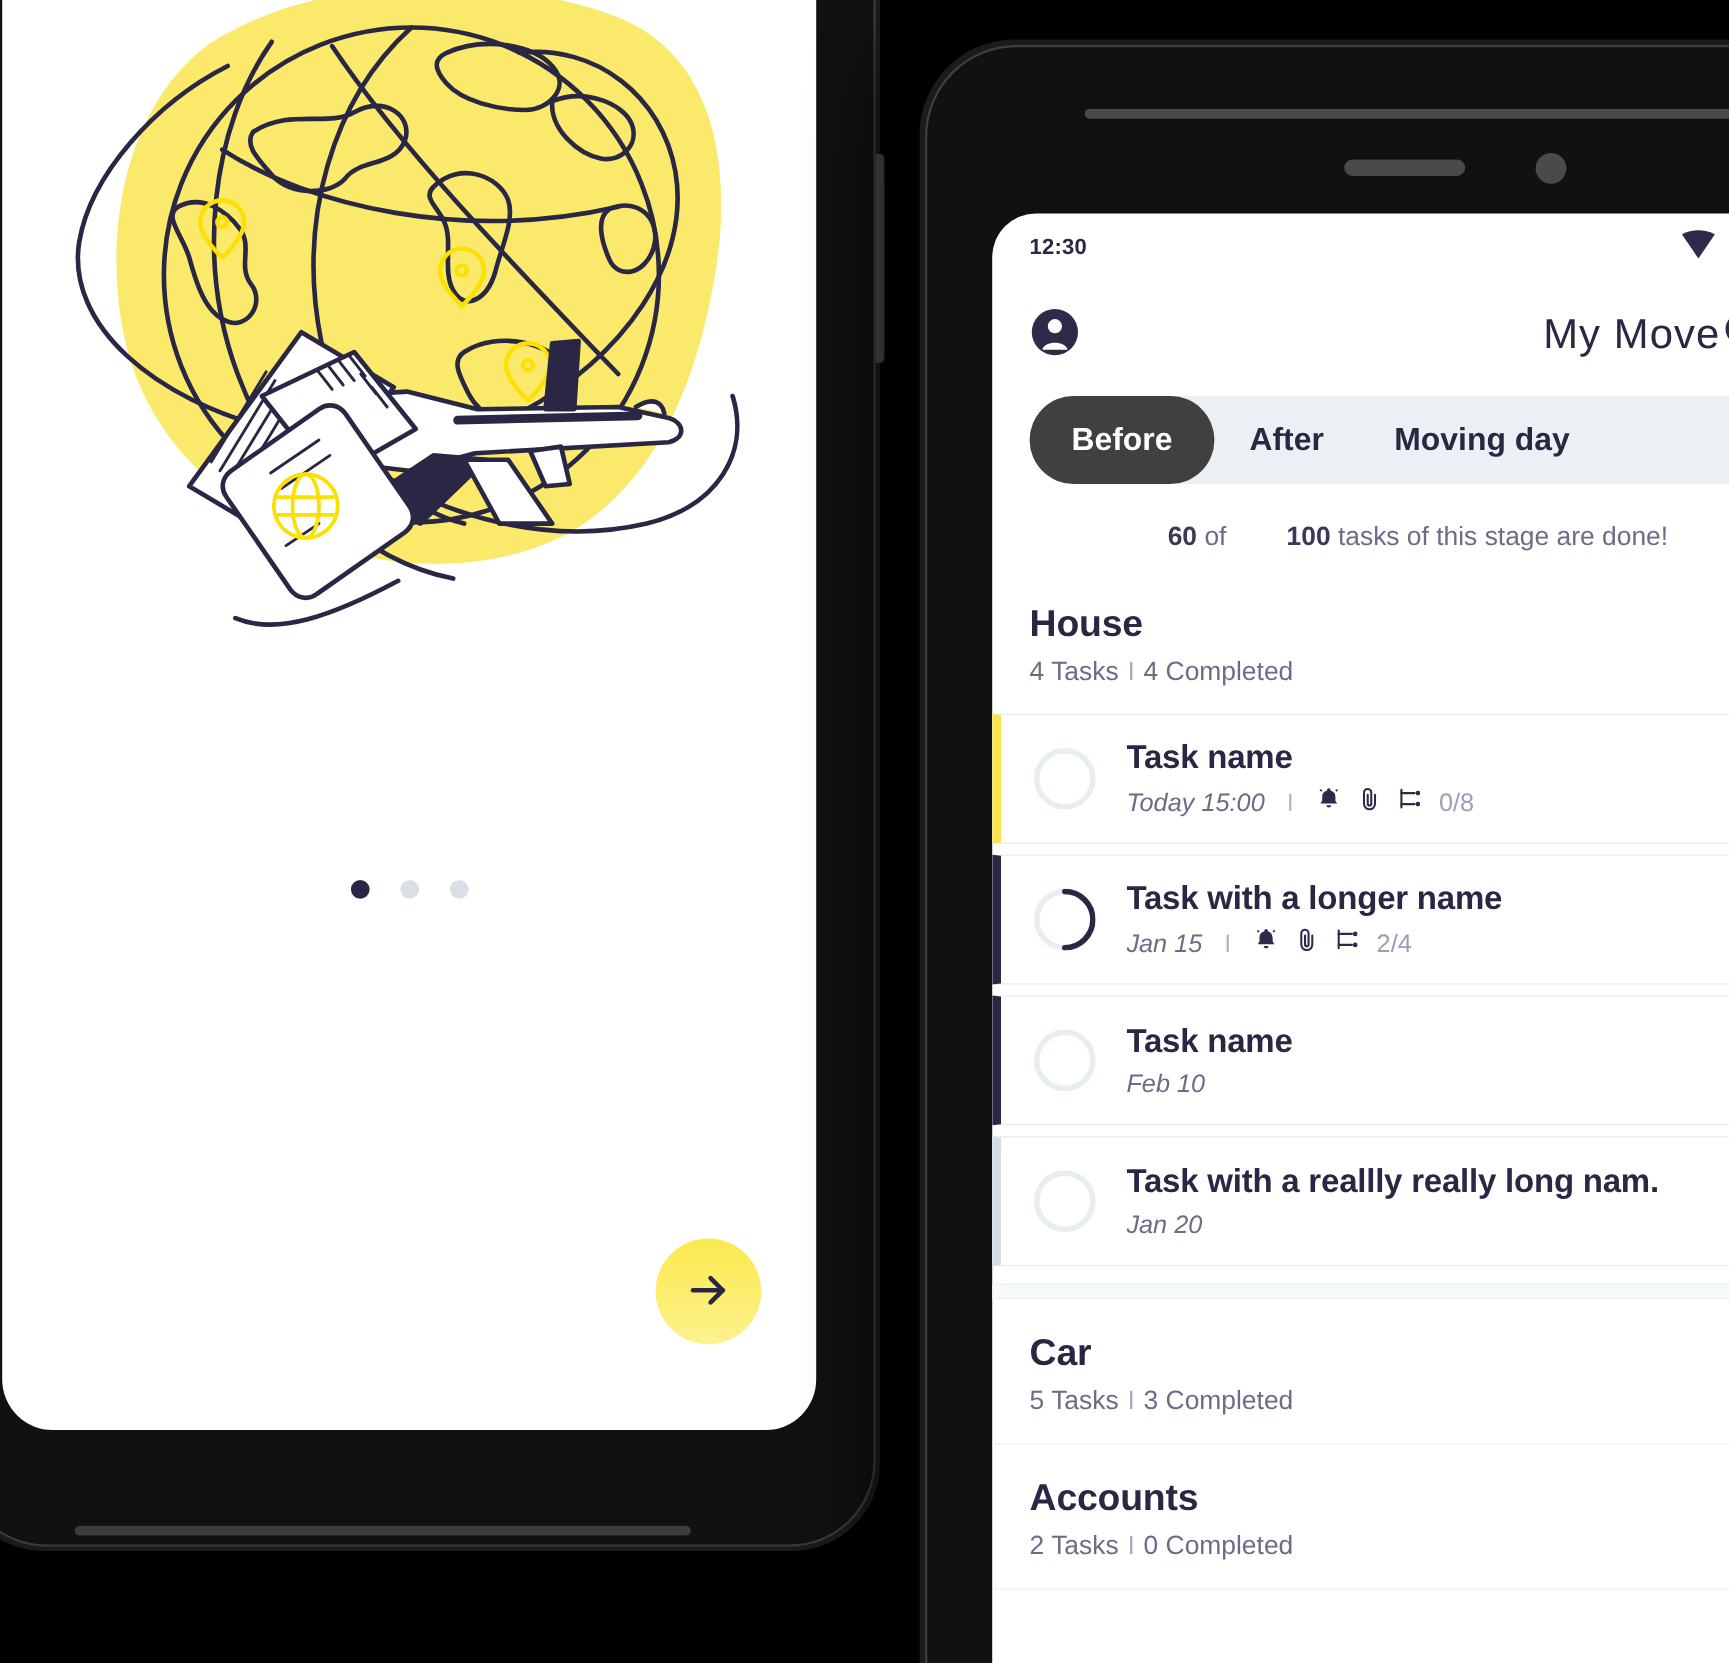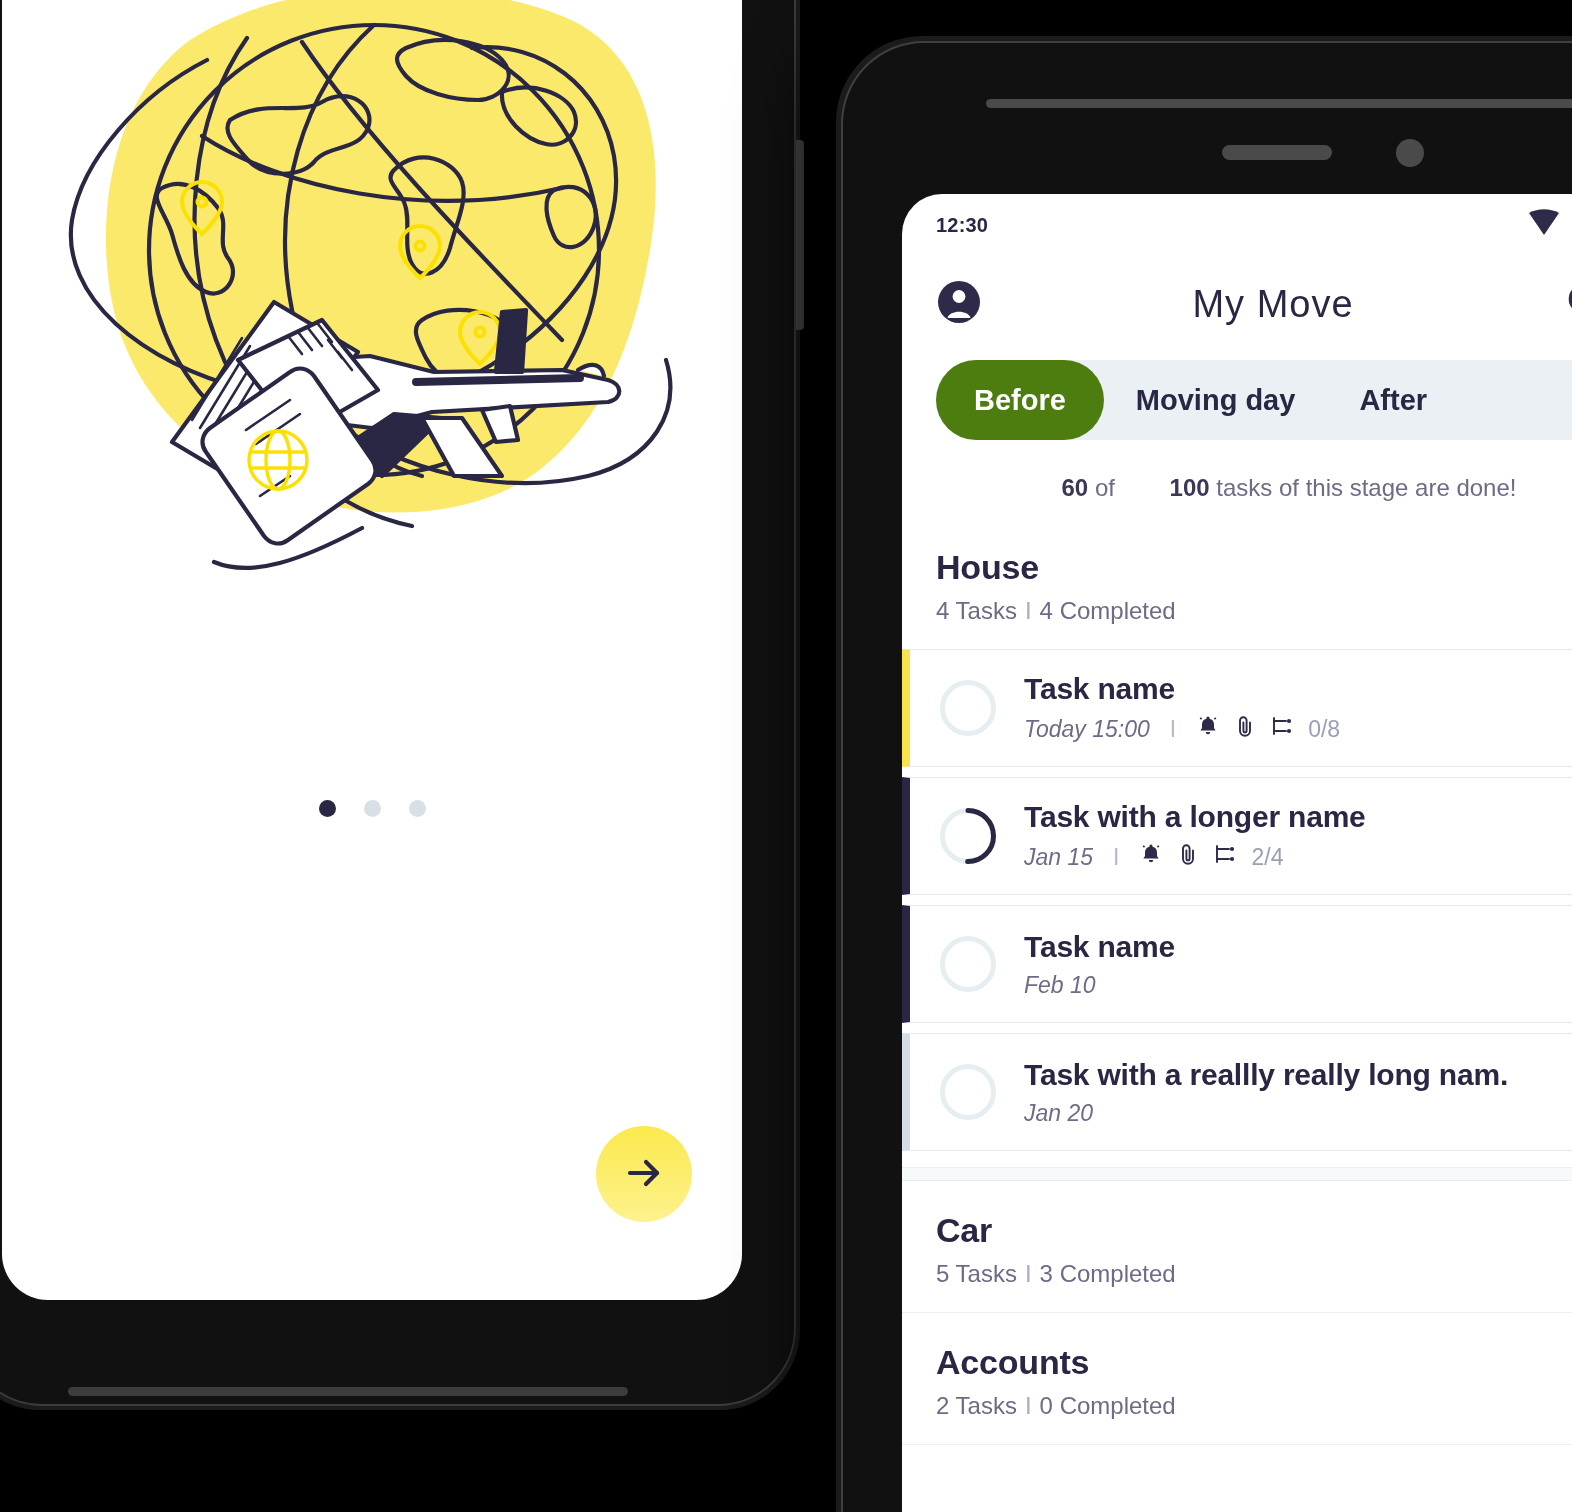--- a/index.html
+++ b/index.html
@@ -194,21 +194,21 @@
   }
 
   .appbar {
     height: 96px;
     display: flex;
     align-items: center;
     padding: 0 34px;
   }
   .appbar .title {
     flex: 1;
-    text-align: center;
+    text-align: right;
     font-size: 38px;
     color: #2a2744;
     letter-spacing: 1px;
   }
 
   .tabbar {
     margin: 8px 0 0 34px;
     height: 80px;
     background: #eaf0f3;
     border-radius: 40px;
@@ -224,21 +224,21 @@
     height: 80px;
     display: flex;
     align-items: center;
     border-radius: 40px;
     white-space: nowrap;
     cursor: pointer;
     background: transparent;
     border: none;
     font-family: inherit;
   }
-  .tab.active { background: #4d7c0f; color: #ffffff; padding: 0 38px; }
+  .tab.active { background: #404040; color: #ffffff; padding: 0 38px; }
 
   .progress-note {
     text-align: center;
     font-size: 24px;
     color: #6d6b86;
     padding: 34px 0 34px 0;
     margin-right: 14px;
   }
   .progress-note b { color: #3b3857; font-weight: bold; margin-left: 48px; }
 
@@ -466,22 +466,22 @@
         <span>
           <svg width="44" height="44" viewBox="0 0 44 44" fill="none" stroke="#2e2b4a" stroke-width="3.6" stroke-linecap="round">
             <circle cx="19" cy="19" r="12.5"></circle>
             <path d="M28.5 28.5 L38 38"></path>
           </svg>
         </span>
       </div>
 
       <div class="tabbar">
         <button class="tab active">Before</button>
+        <button class="tab">After</button>
         <button class="tab">Moving day</button>
-        <button class="tab">After</button>
       </div>
 
       <div class="progress-note">
         <b>60</b><span> of </span><b>100</b><span> tasks of this stage are done!</span>
       </div>
 
       <div class="section-head">
         <div class="name">House</div>
         <div class="meta">
           <span>4 Tasks</span><span class="sep">I</span><span>4 Completed</span>

